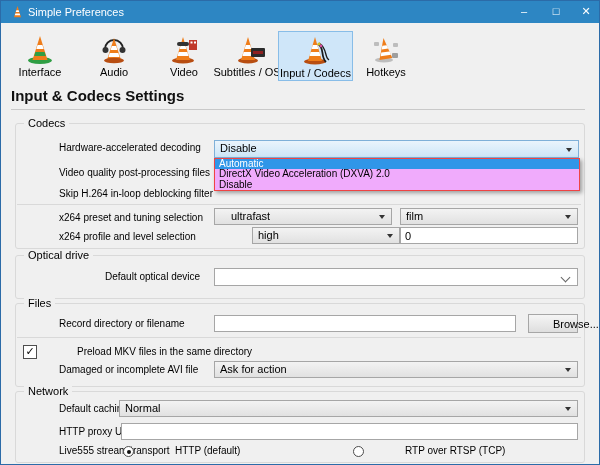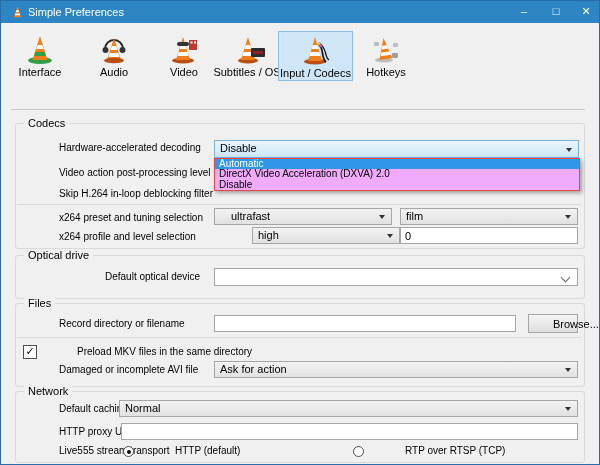--- a/index.html
+++ b/index.html
@@ -138,38 +138,39 @@
       <path d="M15 5 L21 26 L8 26 Z" fill="#ef7d1a" transform="rotate(-8 15 16)"></path>
       <path d="M12.8 12.5 L17.2 12.5 L18.3 16 L11.7 16 Z" fill="#fff" transform="rotate(-8 15 16)"></path>
       <path d="M10.8 19 L19.2 19 L20.2 22.5 L9.8 22.5 Z" fill="#fff" transform="rotate(-8 15 16)"></path>
       <rect x="22" y="20" width="6" height="5" rx="1" fill="#9e9e9e"></rect>
       <rect x="23" y="10" width="5" height="4" rx="1" fill="#bdbdbd"></rect>
       <rect x="4" y="9" width="5" height="4" rx="1" fill="#bdbdbd"></rect>
     </svg>
     <span class="tlabel">Hotkeys</span>
   </div>
 
+  <div class="heading">Input &amp; Codecs Settings</div>
   <div class="hrule"></div>
 
   <div class="group" style="left:14px; top:122px; width:568px; height:124px;">
     <span class="gtitle">Codecs</span>
   </div>
   <span class="lbl" style="left:22px; top:141px;">Hardware-accelerated decoding</span>
   <div class="combo focused" style="left:213px; top:139px; width:365px; height:18px;">
     <span>Disable</span>
     <span class="arr" style="top:7px;"></span>
   </div>
 
   <div class="dropdown">
     <div class="opt highlighted">Automatic</div>
     <div class="opt">DirectX Video Acceleration (DXVA) 2.0</div>
     <div class="opt">Disable</div>
   </div>
 
-  <span class="lbl" style="left:22px; top:166px;">Video action post-processing level</span>
+  <span class="lbl" style="left:22px; top:166px;">Video quality post-processing files</span>
   <span class="lbl" style="left:22px; top:187px;">Skip H.264 in-loop deblocking filter</span>
   <div class="combo under" style="left:213px; top:172px; width:365px;">
     <span style="position:relative; top:2px;">None</span>
     <span class="arr"></span>
   </div>
   <div class="sep" style="left:16px; top:203px; width:564px;"></div>
 
   <span class="lbl" style="left:22px; top:211px;">x264 preset and tuning selection</span>
   <div class="combo" style="left:213px; top:207px; width:178px;padding-left:16px;">
     <span>ultrafast</span>

